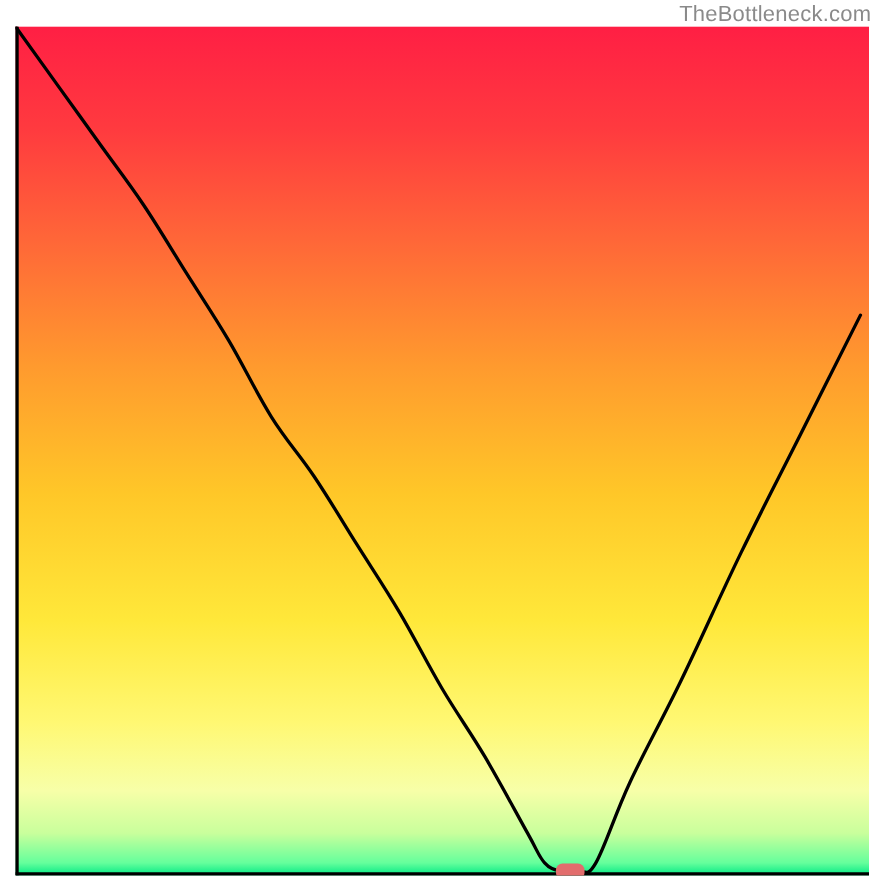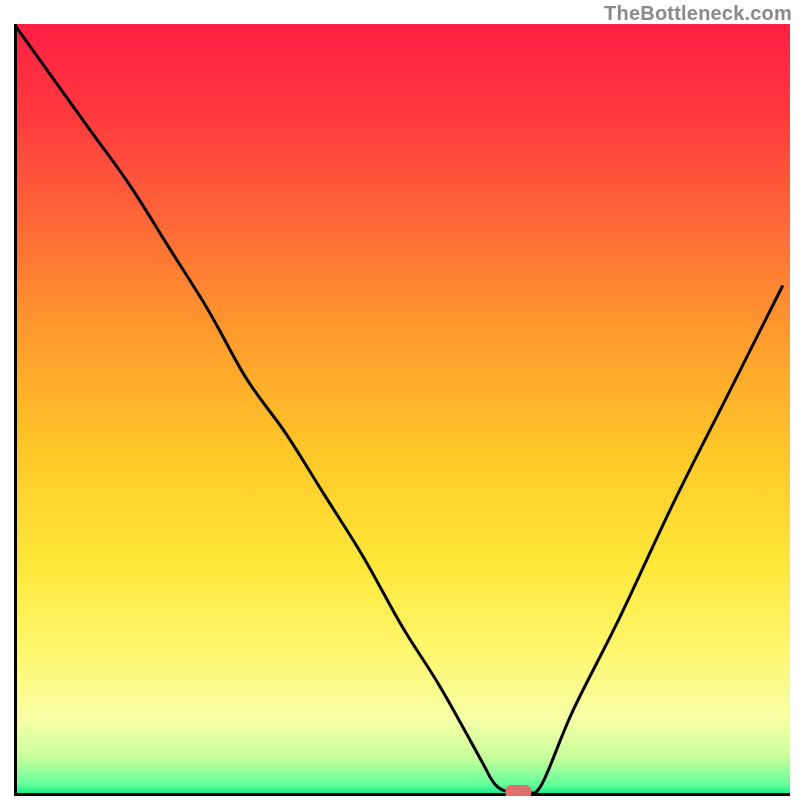--- a/index.html
+++ b/index.html
@@ -15,21 +15,21 @@
     position: relative;
     width: 800px;
     height: 800px;
   }
   .watermark {
     position: absolute;
     top: 2px;
     right: 8px;
     color: #8a8a8a;
     font-size: 20px;
-    font-weight: 700;
+    font-weight: 400;
     letter-spacing: 0.2px;
   }
   .plot {
     position: absolute;
     left: 14px;
     top: 24px;
     width: 776px;
     height: 772px;
   }
   svg { display: block; }

